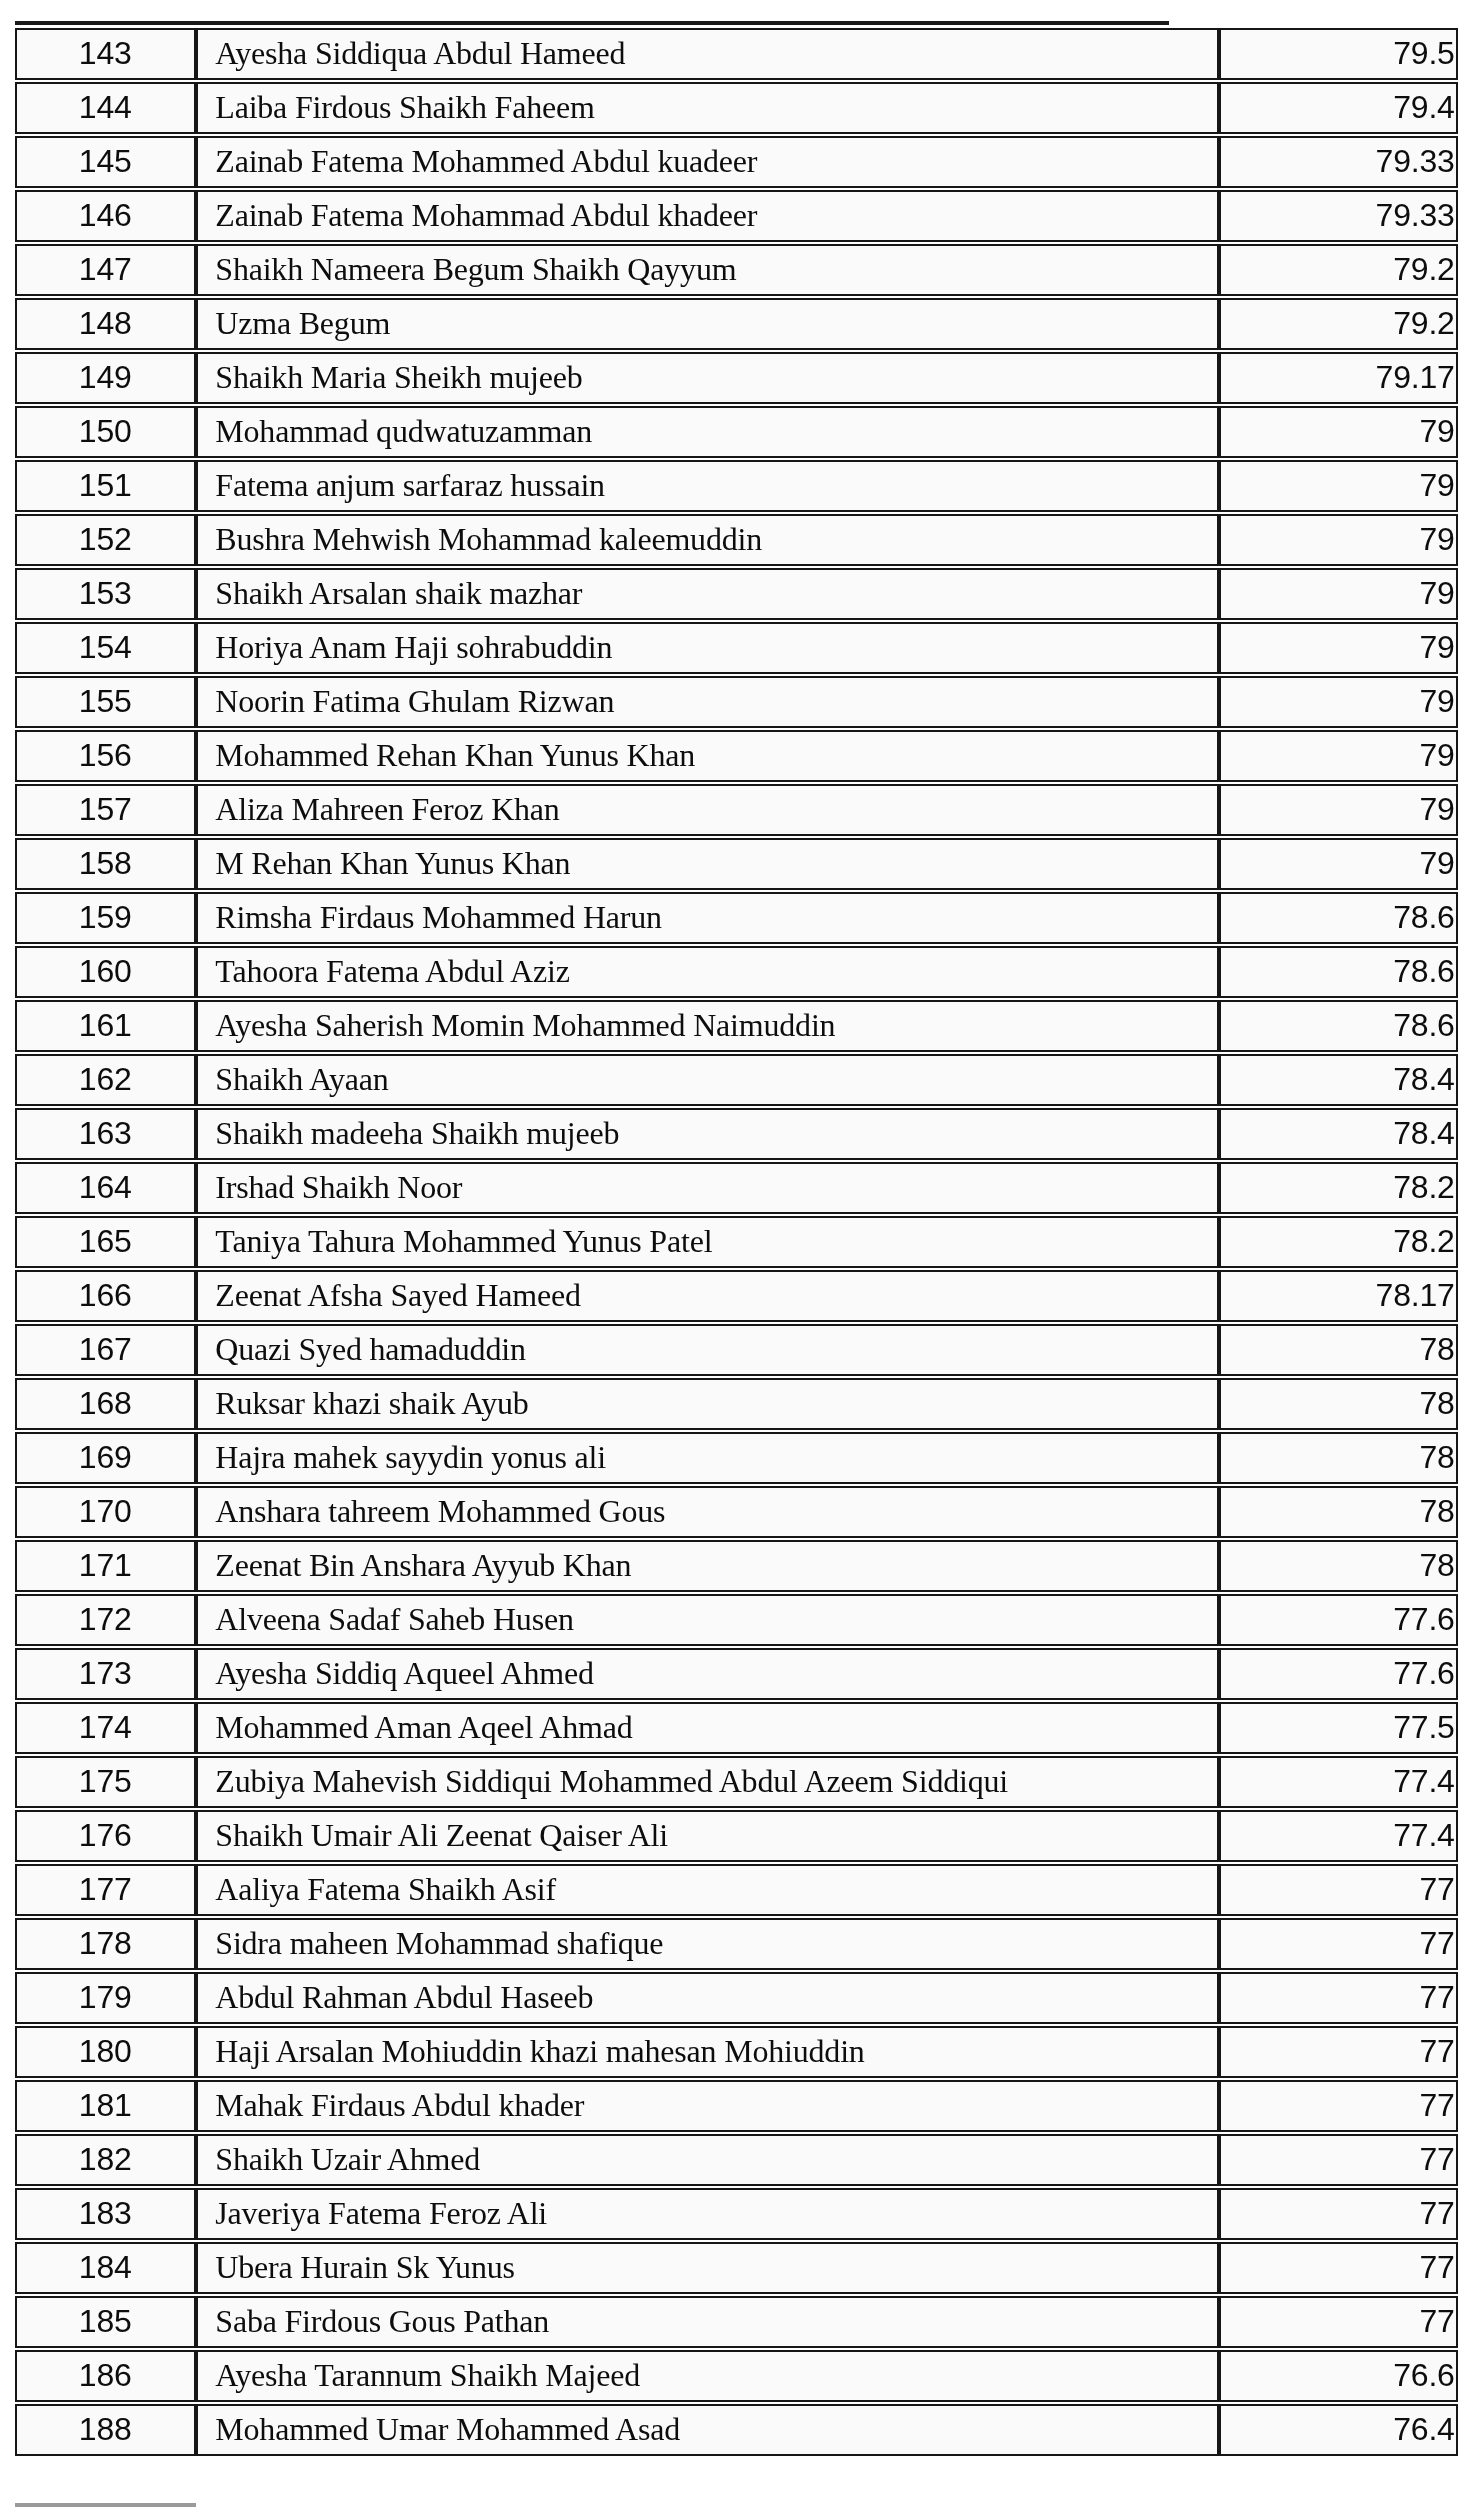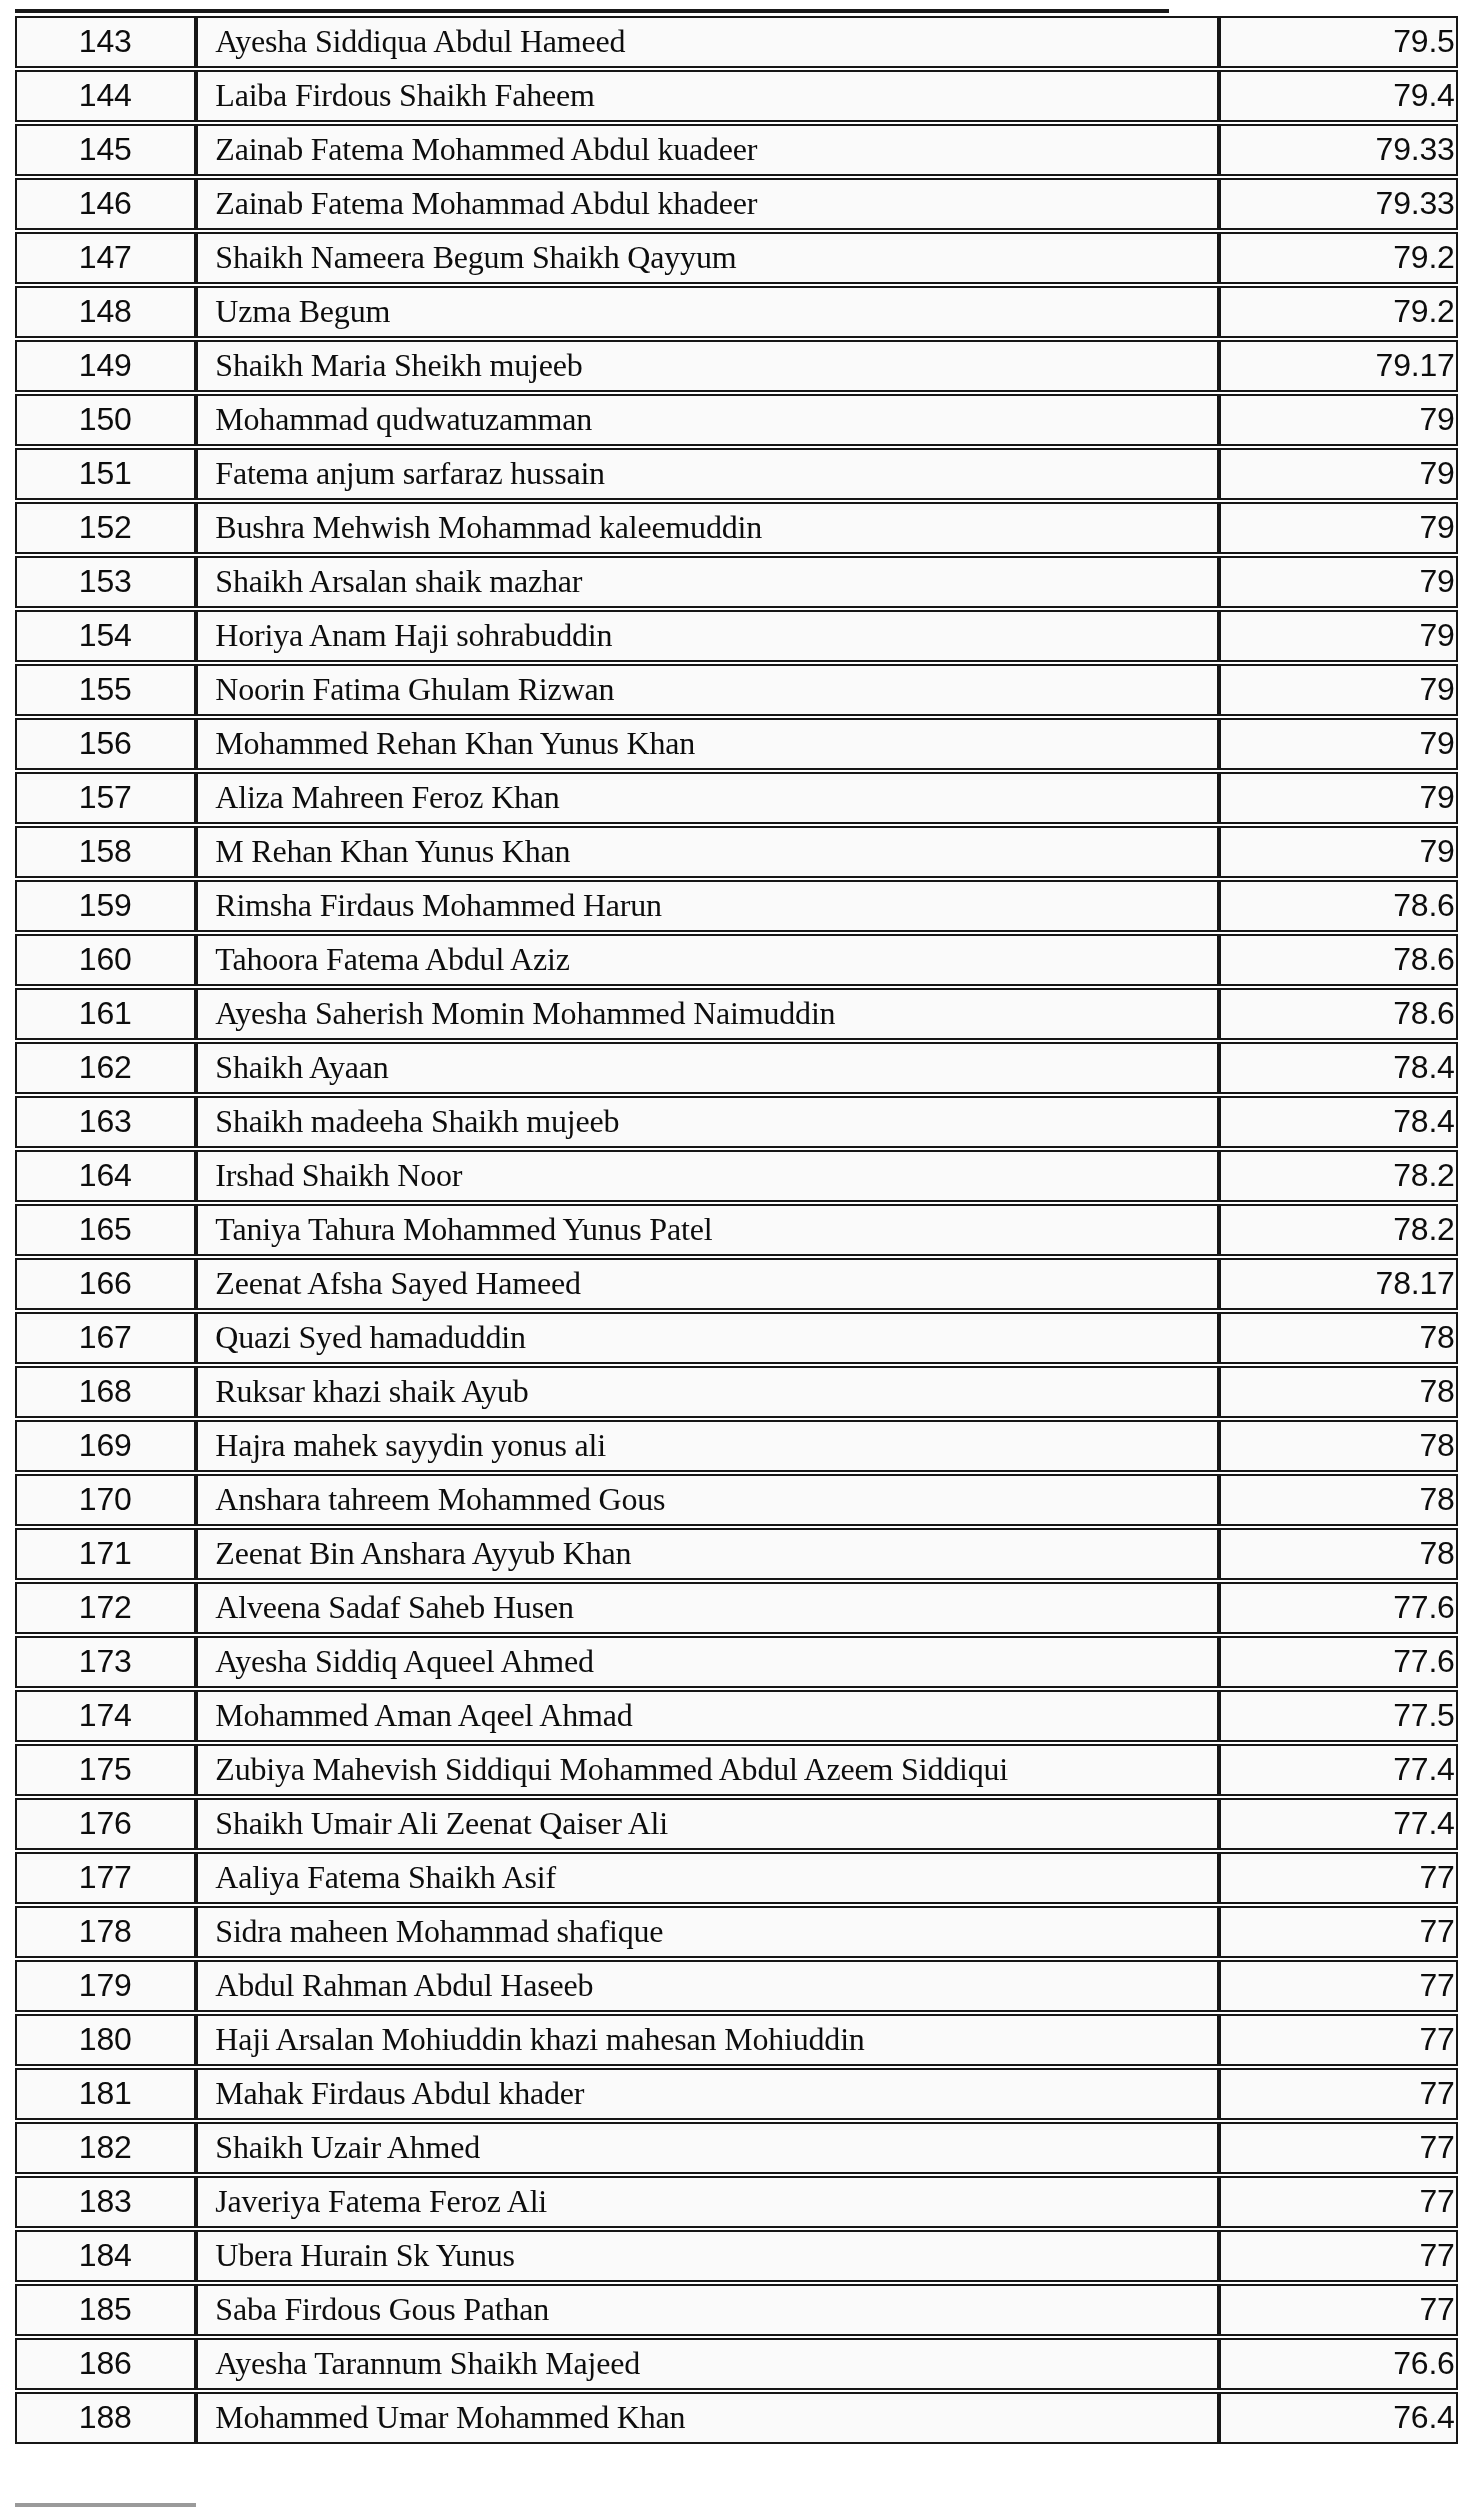--- a/index.html
+++ b/index.html
@@ -5,21 +5,21 @@
   html, body {
     margin: 0; padding: 0;
     background: #ffffff;
     width: 1477px; height: 2509px;
     font-family: "Liberation Sans", sans-serif;
     position: relative;
     overflow: hidden;
   }
   .page {
     position: absolute;
-    top: 9px; left: 14.7px;
+    top: 21px; left: 14.7px;
     width: 1154px;
   }
   .cut-line {
     height: 3.9px;
     width: 100%;
     background: #1a1a1a;
   }
   table.marks {
     border-collapse: separate;
     border-spacing: 0 2.9px;
@@ -315,21 +315,21 @@
 
   <tr>
     <td class="rank">186</td>
     <td class="name">Ayesha Tarannum Shaikh Majeed</td>
     <td class="score">76.6</td>
   </tr>
 
 
   <tr>
     <td class="rank">188</td>
-    <td class="name">Mohammed Umar Mohammed Khan</td>
+    <td class="name">Mohammed Umar Mohammed Asad</td>
     <td class="score">76.4</td>
   </tr>
 
 </tbody>
   </table>
 </div>
 
 <div class="bottom-sliver"></div>
 
 

